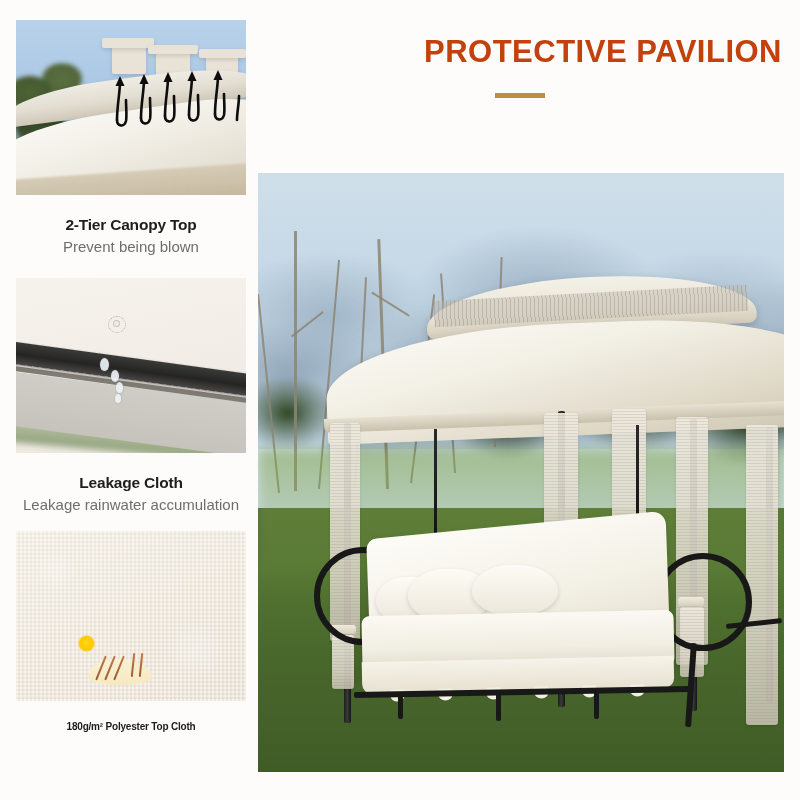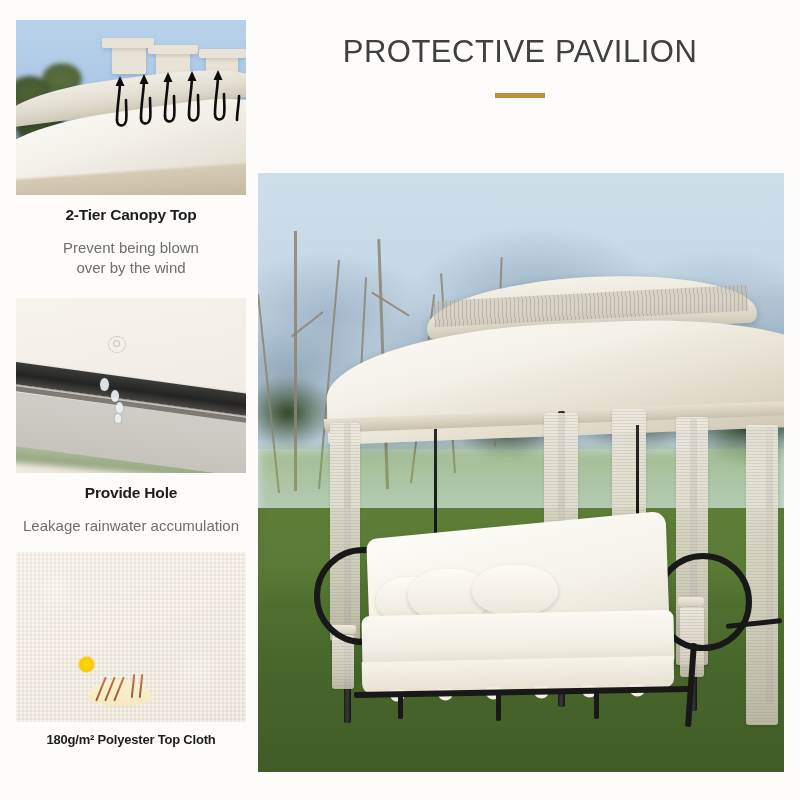--- a/index.html
+++ b/index.html
@@ -35,36 +35,36 @@
   .thumb {
     position: relative;
     width: 230px;
     height: 175px;
     overflow: hidden;
   }
   .feature-block.f3 .thumb { height: 170px; }
 
   .caption {
     text-align: center;
-    padding-top: 10px;
+    padding-top: 20px;
   }
   .caption-title {
     font-size: 15.5px;
     font-weight: bold;
     color: #1d1d1d;
     letter-spacing: -0.2px;
     line-height: 1.25;
     white-space: nowrap;
   }
-  .caption-title.small { font-size: 13px; }
+  .caption-title.small { font-size: 10px; }
   .caption-sub {
     font-size: 15px;
     color: #6e6e6e;
     line-height: 1.28;
-    margin-top: 14px;
+    margin-top: 3px;
     font-weight: 300;
   }
   .caption-sub .nl { display: block; }
 
   
   .t1-sky {
     position: absolute; inset: 0;
     background: linear-gradient(180deg,#b9d2ea 0%, #a9c6e4 45%, #bcd4e9 100%);
   }
   .t1-trees {
@@ -190,25 +190,26 @@
   }
 
   
   .header {
     position: absolute;
     left: 258px; top: 36px; width: 524px;
     text-align: center;
   }
   .header-title {
     font-size: 31px;
-    font-weight: normal;
-    color: #404040;
+    font-weight: bold;
+    color: #c2410c;
     letter-spacing: 0.5px;
     line-height: 1;
     white-space: nowrap;
+    text-align: right;
   }
   .header-rule {
     width: 50px; height: 5px;
     background: #c08f3e;
     margin: 26px auto 0;
   }
 
   
   .main-photo {
     position: absolute;
@@ -402,40 +403,39 @@
             <polygon points="152,52 147.5,62 156.5,62"></polygon>
             <polygon points="176,51 171.5,61 180.5,61"></polygon>
             <polygon points="202,50 197.5,60 206.5,60"></polygon>
           </g>
         </svg>
       </div>
       <div class="caption">
         <div class="caption-title">2-Tier Canopy Top</div>
         <div class="caption-sub">
           <span class="nl">Prevent being blown</span>
-          <span class="nl">over by the wind</span>
         </div>
       </div>
     </div>
 
     <div class="feature-block f2">
       <div class="thumb">
         <div class="t2-bg"></div>
         <div class="t2-greenband"></div>
         <div class="t2-lowerpanel"></div>
         <div class="t2-bar"></div>
         <div class="t2-bar2"></div>
         <div class="t2-grommet"></div>
         <div class="t2-drip" style="left:84px; top:80px; width:9px; height:13px;"></div>
         <div class="t2-drip" style="left:95px; top:92px; width:8px; height:12px;"></div>
         <div class="t2-drip" style="left:100px; top:104px; width:7px; height:11px;"></div>
         <div class="t2-drip" style="left:99px; top:116px; width:6px; height:9px;"></div>
       </div>
       <div class="caption">
-        <div class="caption-title">Provide Hole</div>
+        <div class="caption-title">Leakage Cloth</div>
         <div class="caption-sub">
           <span class="nl">Leakage rainwater accumulation</span>
         </div>
       </div>
     </div>
 
     <div class="feature-block f3">
       <div class="thumb">
         <div class="t3-bg"></div>
         <div class="t3-weave"></div>

